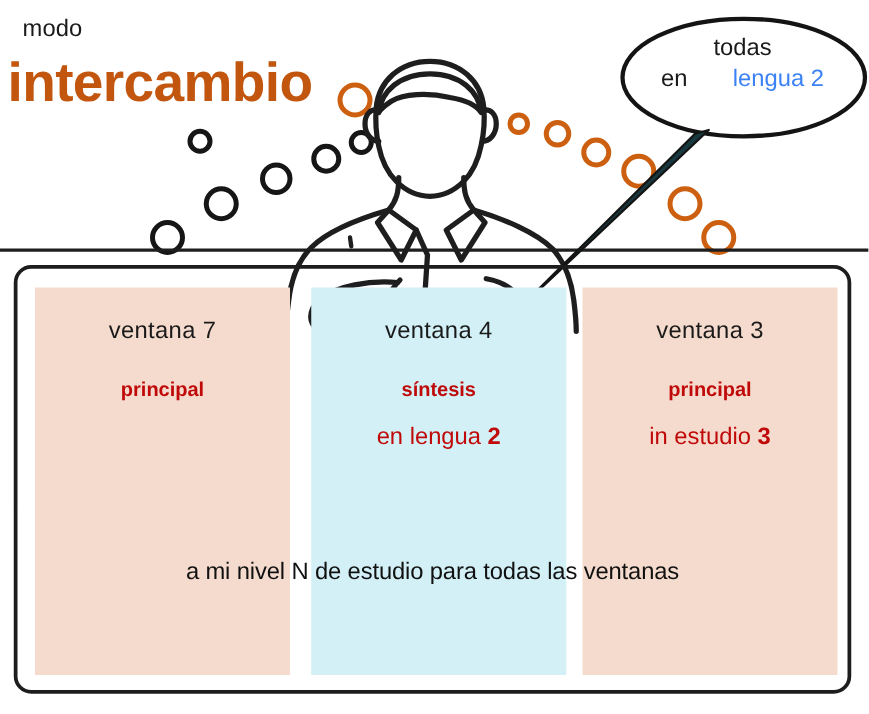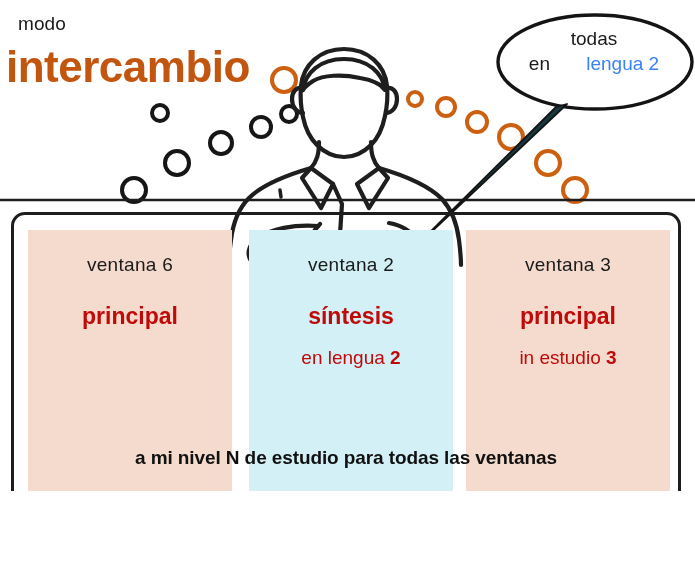--- a/index.html
+++ b/index.html
@@ -7,21 +7,21 @@
     padding: 0;
     background: #ffffff;
   }
   body {
     font-family: "Liberation Sans", sans-serif;
     -webkit-font-smoothing: antialiased;
   }
   #stage {
     position: relative;
     width: 695px;
-    height: 491px;
+    height: 571px;
     overflow: hidden;
     background: #ffffff;
   }
 
   
   #header-modo {
     position: absolute;
     left: 18px;
     top: 14px;
     font-size: 19px;
@@ -98,21 +98,21 @@
     text-align: center;
   }
   .panel-title {
     font-size: 19px;
     color: #1a1a1a;
     line-height: 1.2;
     letter-spacing: 0.3px;
   }
   .panel-role {
     margin-top: 26px;
-    font-size: 23px;
+    font-size: 16px;
     font-weight: bold;
     color: #C00A0A;
     line-height: 1.2;
   }
   .panel-lang {
     margin-top: 17px;
     font-size: 19px;
     color: #C00A0A;
     line-height: 1.2;
   }
@@ -121,21 +121,21 @@
   }
 
   
   #footer-note {
     position: absolute;
     left: 11px;
     top: 447px;
     width: 670px;
     text-align: center;
     font-size: 19px;
-    font-weight: bold;
+    font-weight: normal;
     color: #111111;
     letter-spacing: -0.1px;
   }
 </style>
 </head>
 <body>
 
 <div id="stage">
 
   <div id="header-modo">modo</div>
@@ -208,28 +208,28 @@
 
   <div id="bubble-text">
     <div>todas</div>
     <div><span>en </span><span class="orange">lengua 2</span></div>
   </div>
 
   <div id="outer-box"></div>
 
   <div class="panel" id="panel-1">
     <div class="panel-body">
-      <div class="panel-title">ventana 6</div>
+      <div class="panel-title">ventana 7</div>
       <div class="panel-role">principal</div>
     </div>
   </div>
 
   <div class="panel" id="panel-2">
     <div class="panel-body">
-      <div class="panel-title">ventana 2</div>
+      <div class="panel-title">ventana 4</div>
       <div class="panel-role">síntesis</div>
       <div class="panel-lang"><span>en lengua </span><b>2</b></div>
     </div>
   </div>
 
   <div class="panel" id="panel-3">
     <div class="panel-body">
       <div class="panel-title">ventana 3</div>
       <div class="panel-role">principal</div>
       <div class="panel-lang"><span>in estudio </span><b>3</b></div>

